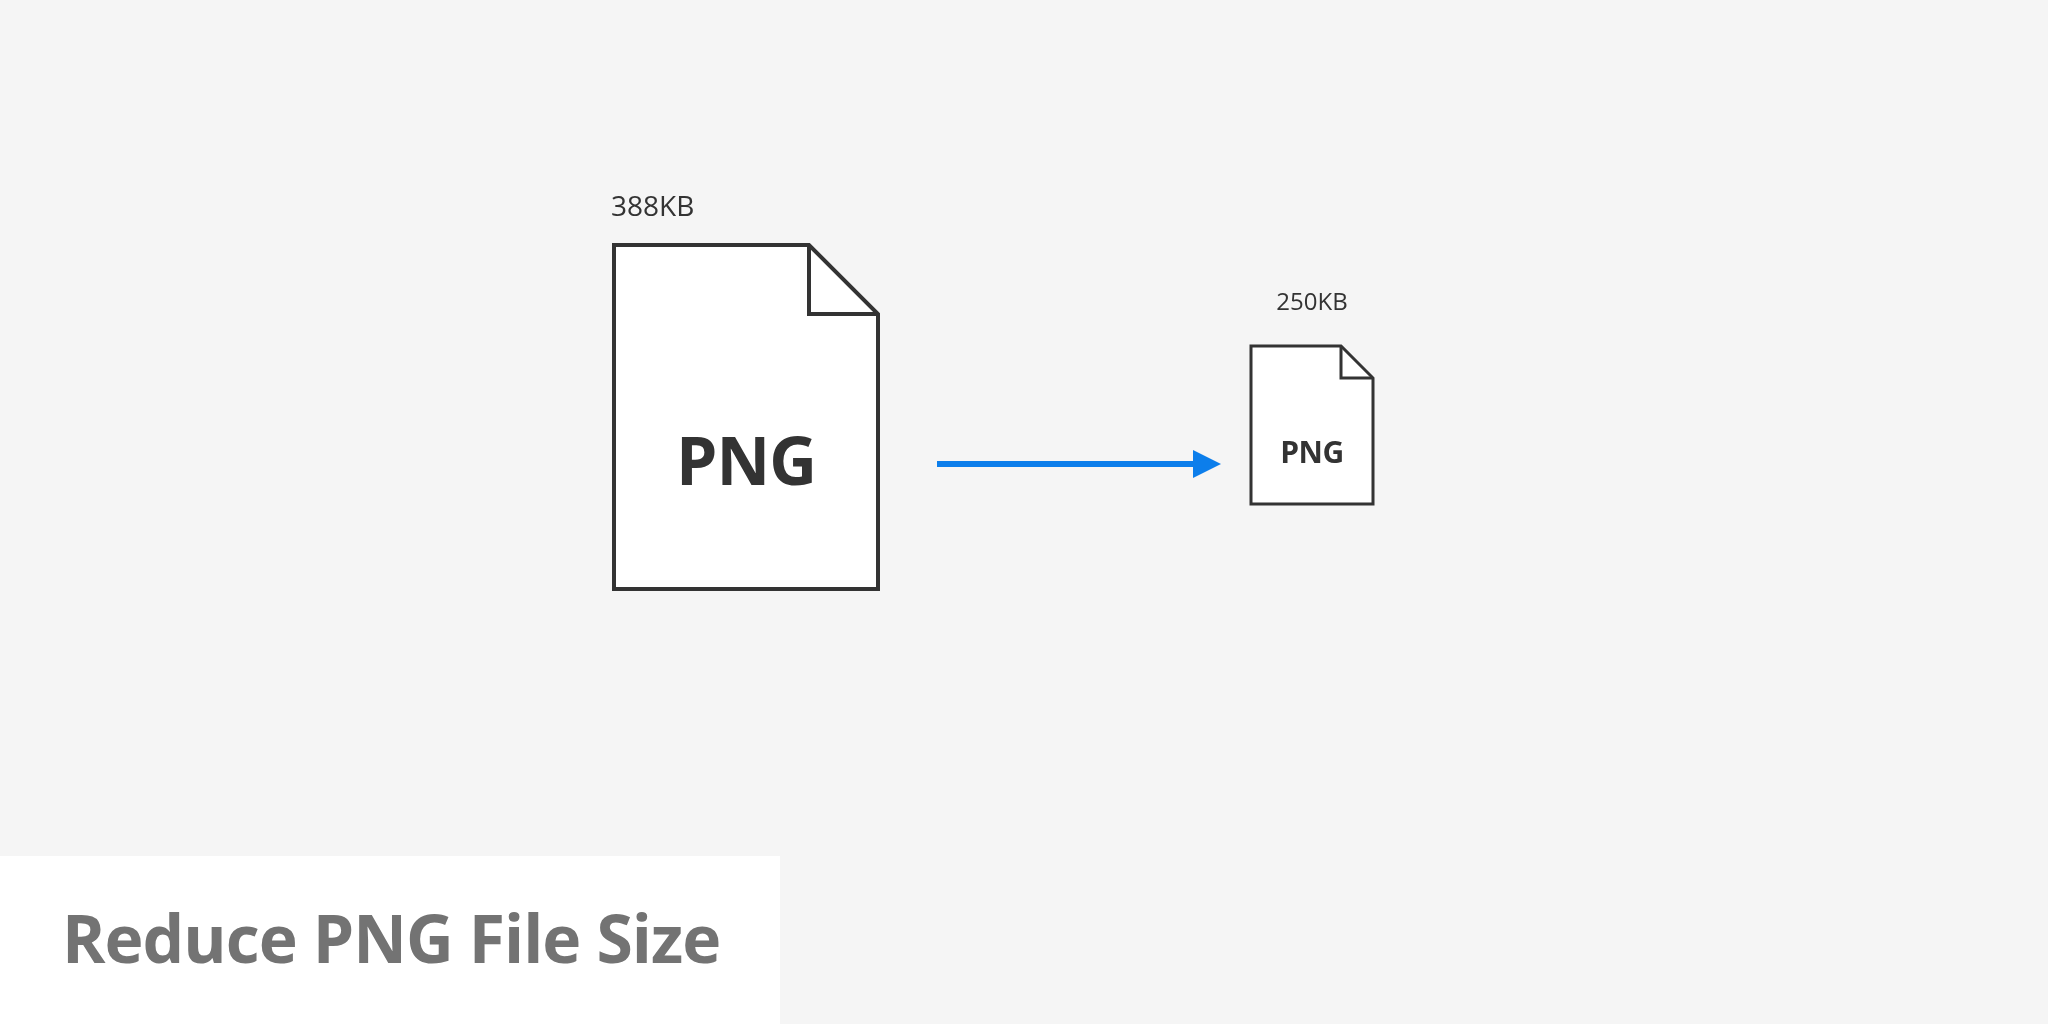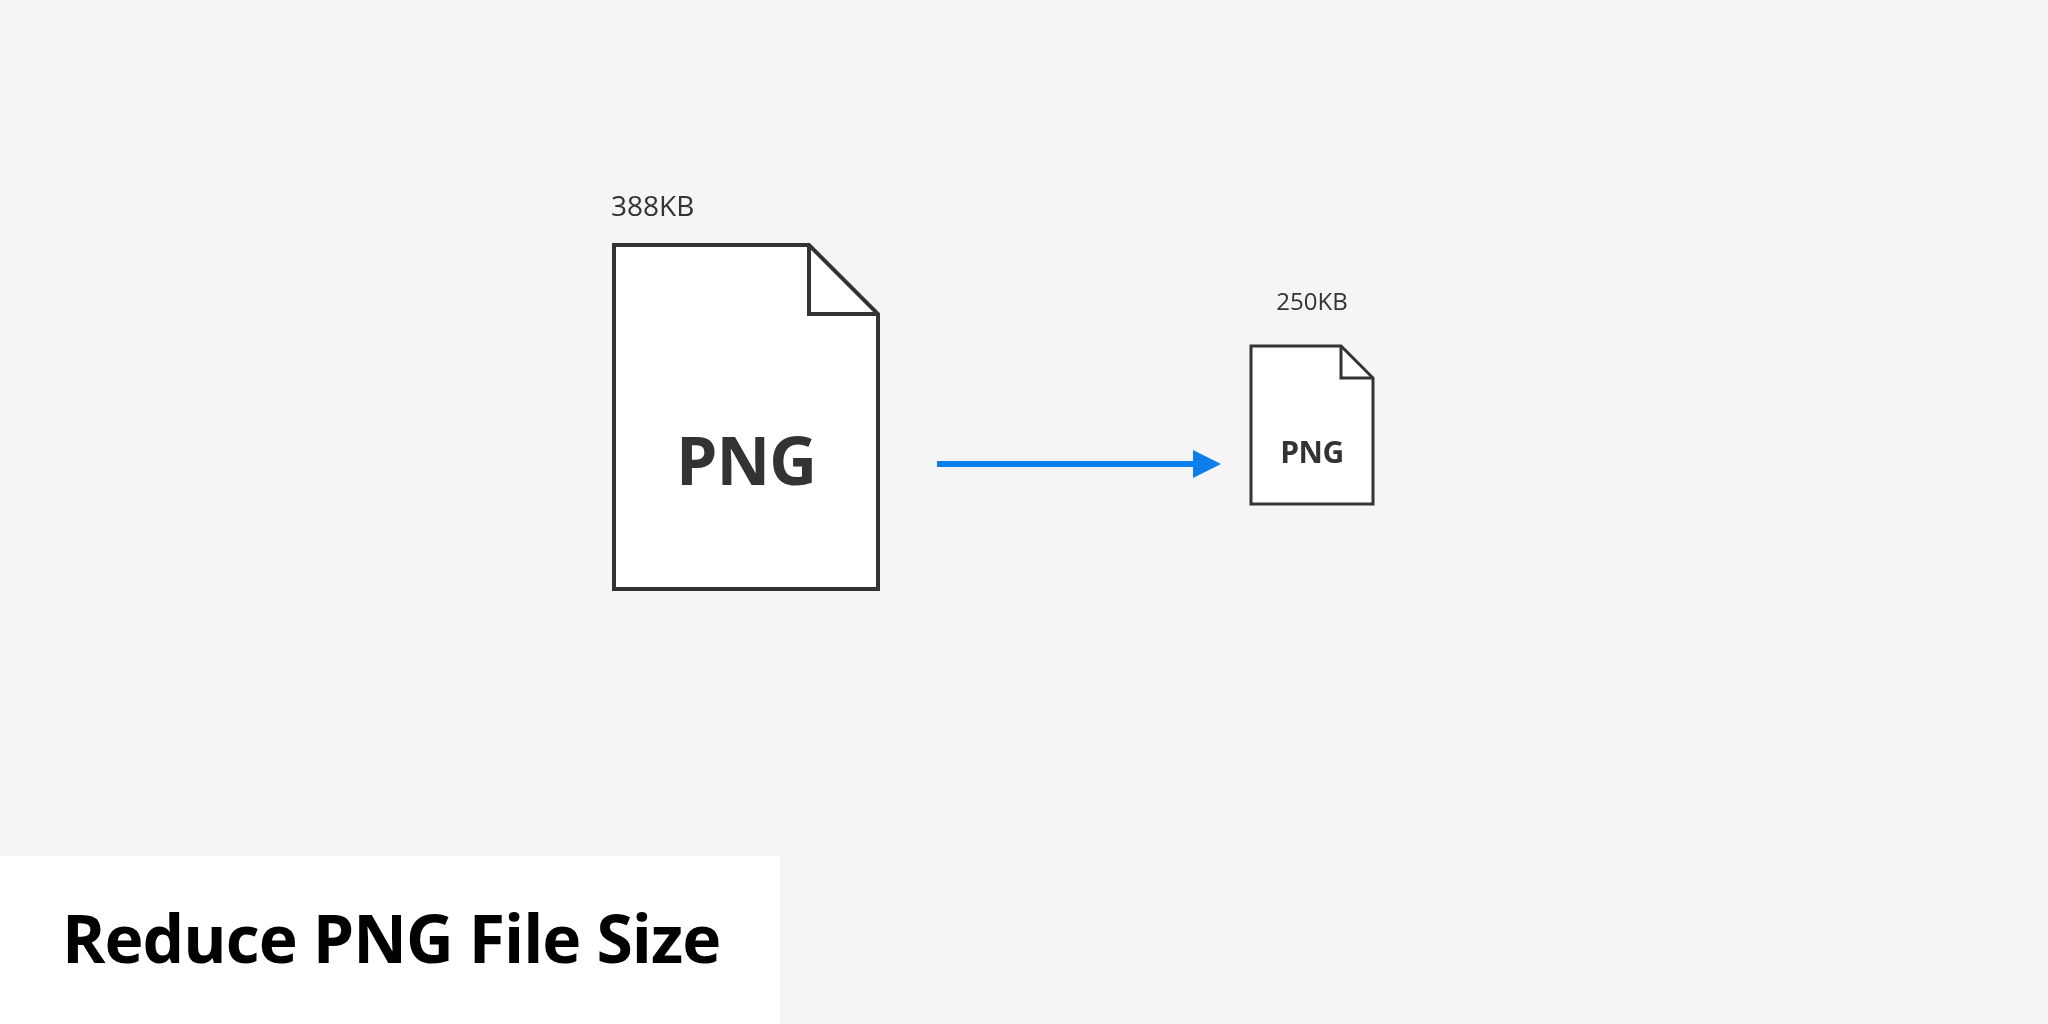--- a/index.html
+++ b/index.html
@@ -80,21 +80,21 @@
     .title-banner {
       position: absolute;
       left: 0;
       bottom: 0;
       background: #ffffff;
       padding: 36px 60px 42px 62px;
     }
     .title-text {
       font-size: 66px;
       font-weight: 700;
-      color: #000000;
+      color: #737373;
       letter-spacing: -1px;
     }
   </style>
 </head>
 <body>
 
 <div class="canvas">
 
   <div class="file-group large">
     <div class="size-label">388KB</div>

